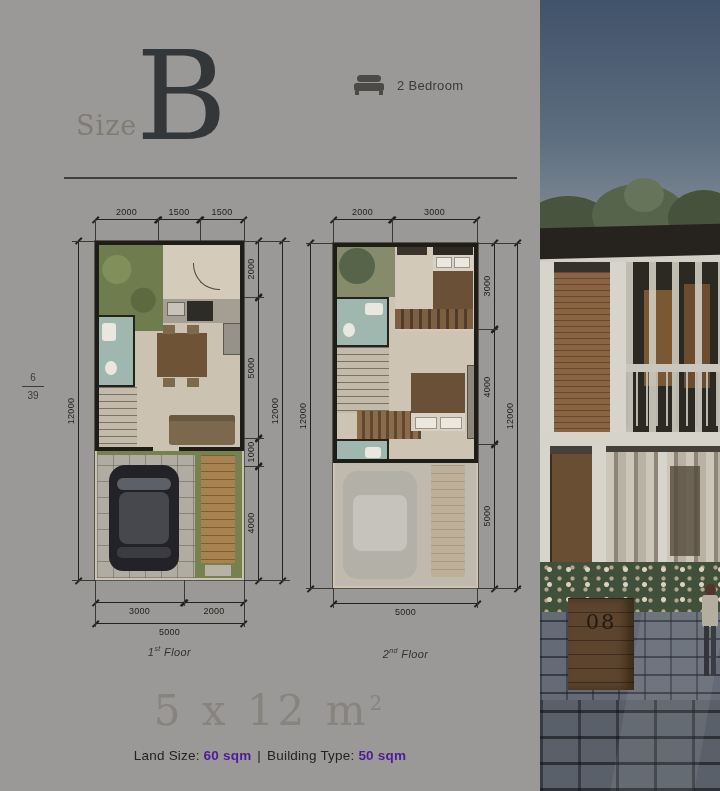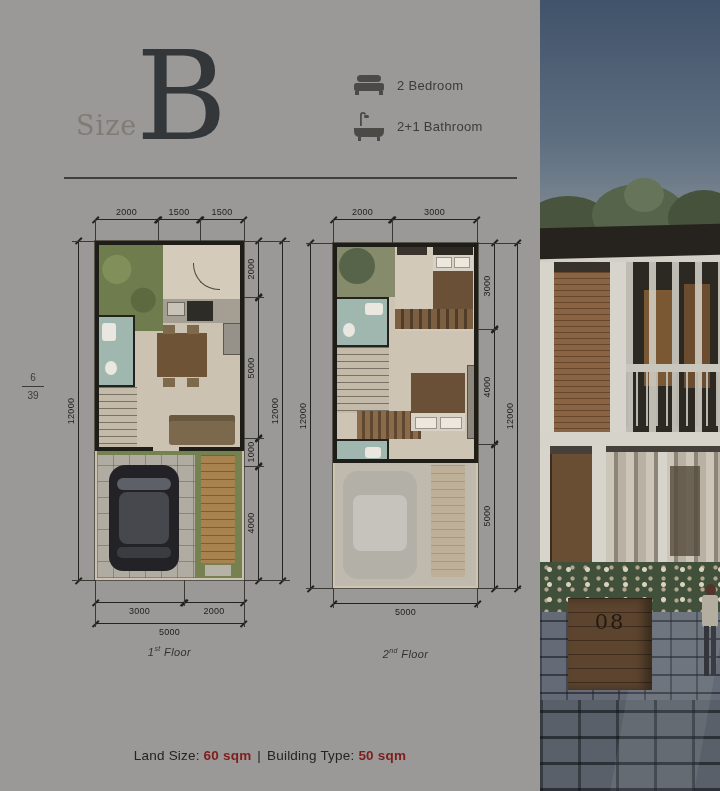--- a/index.html
+++ b/index.html
@@ -33,21 +33,21 @@
   .type-word{position:absolute;font-family:"DejaVu Serif",serif;font-size:27px;color:#7f7b75;letter-spacing:1px;}
   .type-letter{position:absolute;font-family:"DejaVu Serif",serif;font-size:124px;line-height:1;color:#33373a;}
   .amenity-label{font-size:13px;color:#3b3b39;letter-spacing:.3px;}
   .rule{position:absolute;background:#403f3c;}
   
   .floor-label{position:absolute;text-align:center;font-size:11px;font-style:italic;color:#33322e;letter-spacing:.4px;}
   .floor-label sup{font-size:7px;vertical-align:super;}
   .size-big{position:absolute;left:0;top:686px;width:540px;text-align:center;font-family:"DejaVu Serif",serif;font-size:42px;color:#87847f;letter-spacing:4px;}
   .size-big sup{font-size:20px;vertical-align:super;}
   .land-line{position:absolute;left:0;top:748px;width:540px;text-align:center;font-size:13.5px;color:#23231f;letter-spacing:.2px;}
-  .land-line b{color:#7f1d1d;}
+  .land-line b{color:#4c1d95;}
   .land-line .sep{margin:0 6px;}
   .pagenum{position:absolute;left:20px;top:372px;width:26px;text-align:center;font-size:10px;color:#3c3b38;}
   .pagenum .bar{height:1px;background:#3c3b38;margin:3px 2px;}
   
   #photo{position:absolute;left:540px;top:0;width:180px;height:791px;overflow:hidden;background:#4c5a6b;}
   #photo>div{position:absolute;}
   .tree{border-radius:50%;}
   .mullions{background-image:repeating-linear-gradient(90deg,#cfccc2 0 7px,rgba(0,0,0,0) 7px 23px);}
   .curtains{background-image:repeating-linear-gradient(90deg,#ccc6b9 0 8px,#8d8578 8px 12px,#b9b2a4 12px 20px);}
   .balusters{background-image:repeating-linear-gradient(90deg,#b9b6ad 0 2px,transparent 2px 10px);}
@@ -73,34 +73,20 @@
         <rect x="5" y="1" width="24" height="7" rx="3.5"></rect>
         <rect x="2" y="9" width="30" height="8" rx="2.5"></rect>
         <rect x="3" y="17" width="4" height="4"></rect>
         <rect x="27" y="17" width="4" height="4"></rect>
       </g>
         </svg>
     </span>
     <span class="amenity-label">2 Bedroom</span>
   </div>
 
-  <div class="abs" style="left:352px;top:108px;width:190px;height:36px;display:flex;align-items:center;gap:11px;">
-    <span style="display:inline-flex;">
-      <svg width="34" height="34" viewBox="0 0 34 34">
-          <g fill="#4b4a47">
-        <path d="M8 17 L8 6 Q8 3 11 3 Q13.5 3 14 5 L12.5 6 Q12 4.8 11 4.8 Q9.8 4.8 9.8 6 L9.8 17 Z"></path>
-        <rect x="12" y="6" width="5" height="3" rx="1.5"></rect>
-        <path d="M2 19 h30 v3 q0 6-6 6 h-18 q-6 0-6-6 z"></path>
-        <rect x="6" y="28" width="3" height="4"></rect>
-        <rect x="25" y="28" width="3" height="4"></rect>
-      </g>
-        </svg>
-    </span>
-    <span class="amenity-label">2+1 Bathroom</span>
-  </div>
 
   <div class="rule" style="left:64px;top:177px;width:453px;height:2px;"></div>
 
   <div class="pagenum">
     <div>6</div>
     <div class="bar"></div>
     <div>39</div>
   </div>
 
   <div class="plan" style="left:95px;top:241px;width:149px;height:339px;">
@@ -278,20 +264,23 @@
       <span class="lbl below">5000</span>
     </div>
   <div class="extv" style="left:333px;top:588px;height:20px;"></div>
   <div class="extv" style="left:477px;top:588px;height:20px;"></div>
 
   <div class="floor-label" style="left:333px;top:647px;width:145px;">
     <span>2</span><sup>nd</sup>
     <span>Floor</span>
   </div>
 
+  <div class="size-big">
+    <span>5 x 12 m</span><sup>2</sup>
+  </div>
   <div class="land-line">
     <span>Land Size:</span>
     <b>60 sqm</b><span class="sep">|</span><span>Building Type:</span>
     <b>50 sqm</b>
   </div>
 
   <div id="photo">
     <div style="left:0;top:0;width:180px;height:252px;background:linear-gradient(180deg,#41536a 0%,#5d6e80 55%,#8b949a 100%);"></div>
     <div class="tree" style="left:-14px;top:196px;width:84px;height:52px;background:#48543d;"></div>
     <div class="tree" style="left:52px;top:184px;width:94px;height:62px;background:#55644a;"></div>
@@ -322,21 +311,21 @@
       <div class="curtains" style="position:absolute;left:66px;top:6px;width:114px;height:118px;"></div>
       <div style="position:absolute;left:118px;top:6px;width:9px;height:118px;background:#d7d4cb;"></div>
       <div style="position:absolute;left:130px;top:20px;width:30px;height:90px;background:#554a3c;opacity:.8;"></div>
     </div>
 
     <div class="flowers" style="left:0;top:562px;width:180px;height:58px;"></div>
     <div class="pave" style="left:0;top:612px;width:180px;height:100px;"></div>
     <div class="pave2" style="left:0;top:700px;width:180px;height:91px;"></div>
     <div style="left:86px;top:612px;width:84px;height:179px;background:rgba(255,255,255,.07);transform:skewX(-10deg);"></div>
 
-    <div class="planter" style="left:28px;top:598px;width:84px;height:92px;box-shadow:inset -8px 0 10px rgba(0,0,0,.35);">
+    <div class="planter" style="left:28px;top:598px;width:66px;height:92px;box-shadow:inset -8px 0 10px rgba(0,0,0,.35);">
       <span class="house-number">08</span>
     </div>
 
     <div style="left:160px;top:584px;width:20px;height:106px;">
       <div style="position:absolute;left:5px;top:0;width:11px;height:12px;border-radius:50%;background:#53352b;"></div>
       <div style="position:absolute;left:2px;top:11px;width:16px;height:32px;background:#b4aea1;border-radius:3px;"></div>
       <div style="position:absolute;left:4px;top:42px;width:5px;height:50px;background:#33353b;"></div>
       <div style="position:absolute;left:11px;top:42px;width:5px;height:50px;background:#3a3c42;"></div>
     </div>
   </div>

